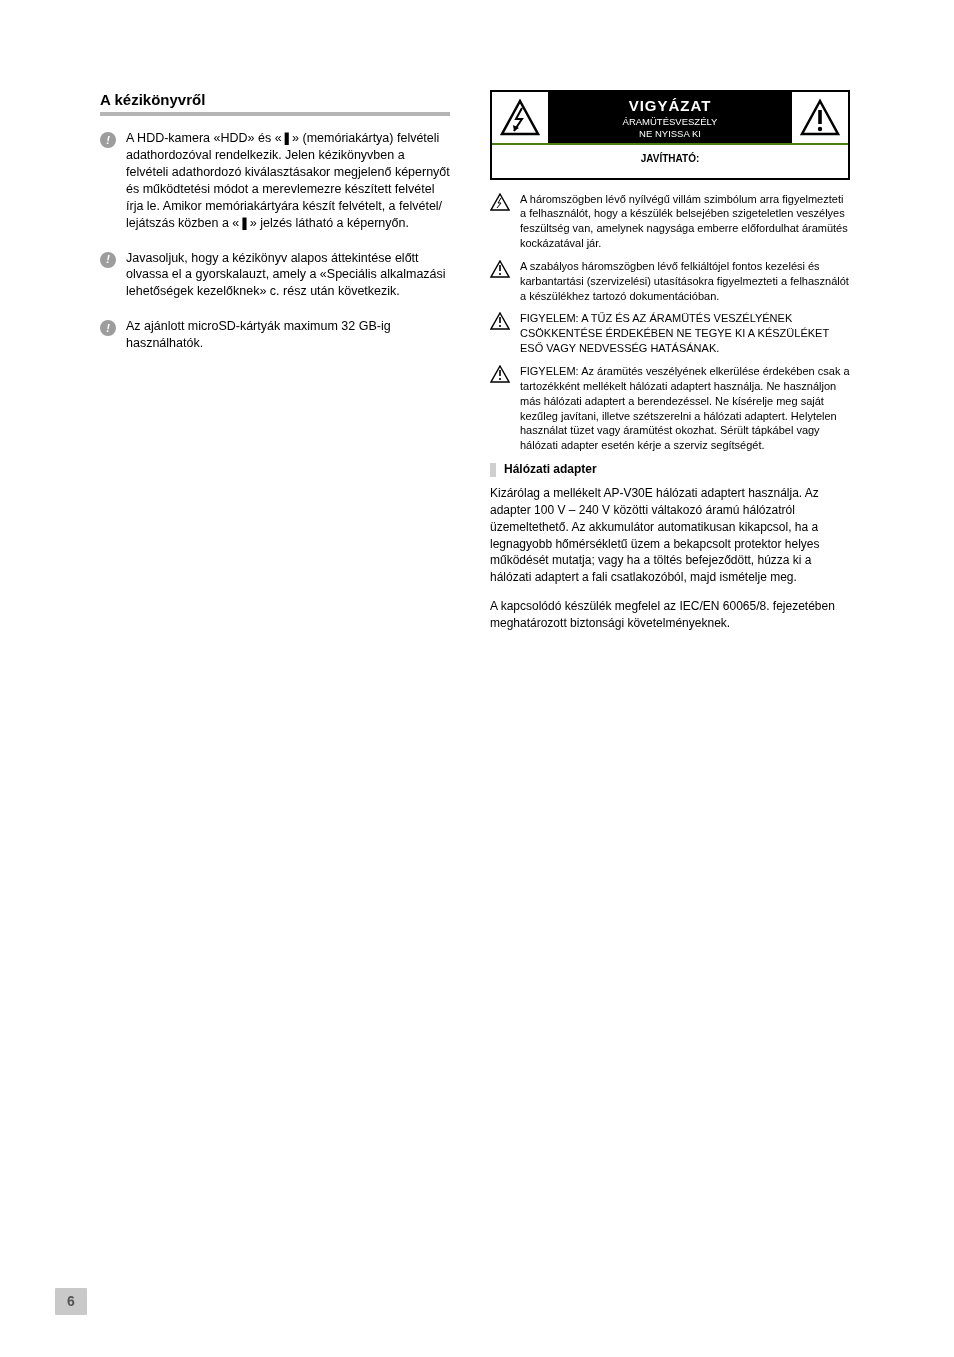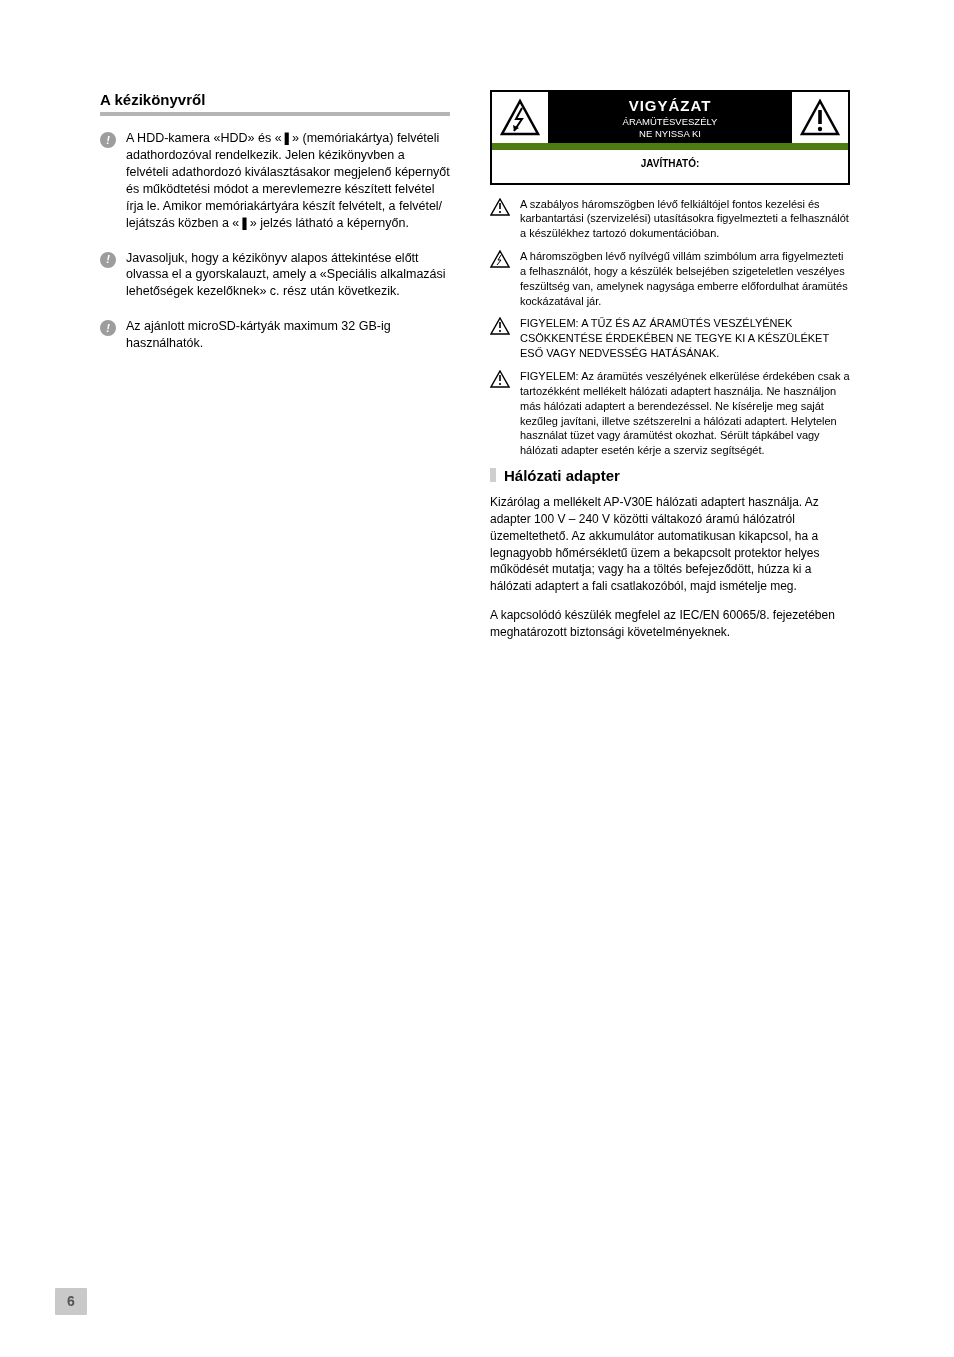--- a/index.html
+++ b/index.html
@@ -59,21 +59,21 @@
   .notice-row .txt { flex: 1; }
 
   
   .caution-box {
     border: 2px solid #000;
     margin-bottom: 12px;
   }
   .caution-head-row {
     display: flex;
     align-items: stretch;
-    border-bottom: 7px solid #4d7c0f;
+    border-bottom: 2px solid #4d7c0f;
   }
   .caution-head-row .tri-wrap {
     flex: 0 0 56px;
     display: flex;
     align-items: center;
     justify-content: center;
     padding: 4px;
   }
   .caution-black {
     flex: 1;
@@ -121,21 +121,21 @@
     align-items: flex-start;
     margin-bottom: 8px;
   }
   .greybar {
     width: 6px;
     height: 14px;
     background: #cfcfcf;
     flex: 0 0 6px;
     margin-top: 2px;
   }
-  .subhead { font-weight: bold; font-size: 15px; }
+  .subhead { font-weight: bold; font-size: 12px; }
 
   .para { margin-bottom: 12px; font-size: 12px; line-height: 1.4; }
 
   
   .pagenum {
     position: absolute;
     left: 55px;
     bottom: 42px;
     background: #c9c9c9;
     color: #555;
@@ -195,32 +195,32 @@
           </div>
         </div>
         <div class="caution-body">
           <span class="b">JAVÍTHATÓ:</span>
         </div>
       </div>
 
       <div class="warn-line">
         <svg class="small-tri" width="20" height="18" viewBox="0 0 20 18">
           <polygon points="10,1 19,17 1,17" fill="none" stroke="#000" stroke-width="1.4"></polygon>
+          <polyline points="11,5 8,10 11,10 7,15" fill="none" stroke="#000" stroke-width="1"></polyline>
+        </svg>
+        <div class="txt">A háromszögben lévő nyílvégű villám szimbólum arra figyelmezteti a felhasználót, hogy a készülék belsejében szigeteletlen veszélyes feszültség van, amelynek nagysága emberre előfordulhat áramütés kockázatával jár.</div>
+      </div>
+
+      <div class="warn-line">
+        <svg class="small-tri" width="20" height="18" viewBox="0 0 20 18">
+          <polygon points="10,1 19,17 1,17" fill="none" stroke="#000" stroke-width="1.4"></polygon>
           <rect x="9.2" y="5" width="1.6" height="6" fill="#000"></rect>
           <circle cx="10" cy="14" r="1.1" fill="#000"></circle>
         </svg>
         <div class="txt">A szabályos háromszögben lévő felkiáltójel fontos kezelési és karbantartási (szervizelési) utasításokra figyelmezteti a felhasználót a készülékhez tartozó dokumentációban.</div>
-      </div>
-
-      <div class="warn-line">
-        <svg class="small-tri" width="20" height="18" viewBox="0 0 20 18">
-          <polygon points="10,1 19,17 1,17" fill="none" stroke="#000" stroke-width="1.4"></polygon>
-          <polyline points="11,5 8,10 11,10 7,15" fill="none" stroke="#000" stroke-width="1"></polyline>
-        </svg>
-        <div class="txt">A háromszögben lévő nyílvégű villám szimbólum arra figyelmezteti a felhasználót, hogy a készülék belsejében szigeteletlen veszélyes feszültség van, amelynek nagysága emberre előfordulhat áramütés kockázatával jár.</div>
       </div>
 
       <div class="warn-line">
         <svg class="small-tri" width="20" height="18" viewBox="0 0 20 18">
           <polygon points="10,1 19,17 1,17" fill="none" stroke="#000" stroke-width="1.4"></polygon>
           <rect x="9.2" y="5" width="1.6" height="6" fill="#000"></rect>
           <circle cx="10" cy="14" r="1.1" fill="#000"></circle>
         </svg>
         <div class="txt">FIGYELEM: A TŰZ ÉS AZ ÁRAMÜTÉS VESZÉLYÉNEK CSÖKKENTÉSE ÉRDEKÉBEN NE TEGYE KI A KÉSZÜLÉKET ESŐ VAGY NEDVESSÉG HATÁSÁNAK.</div>
       </div>

